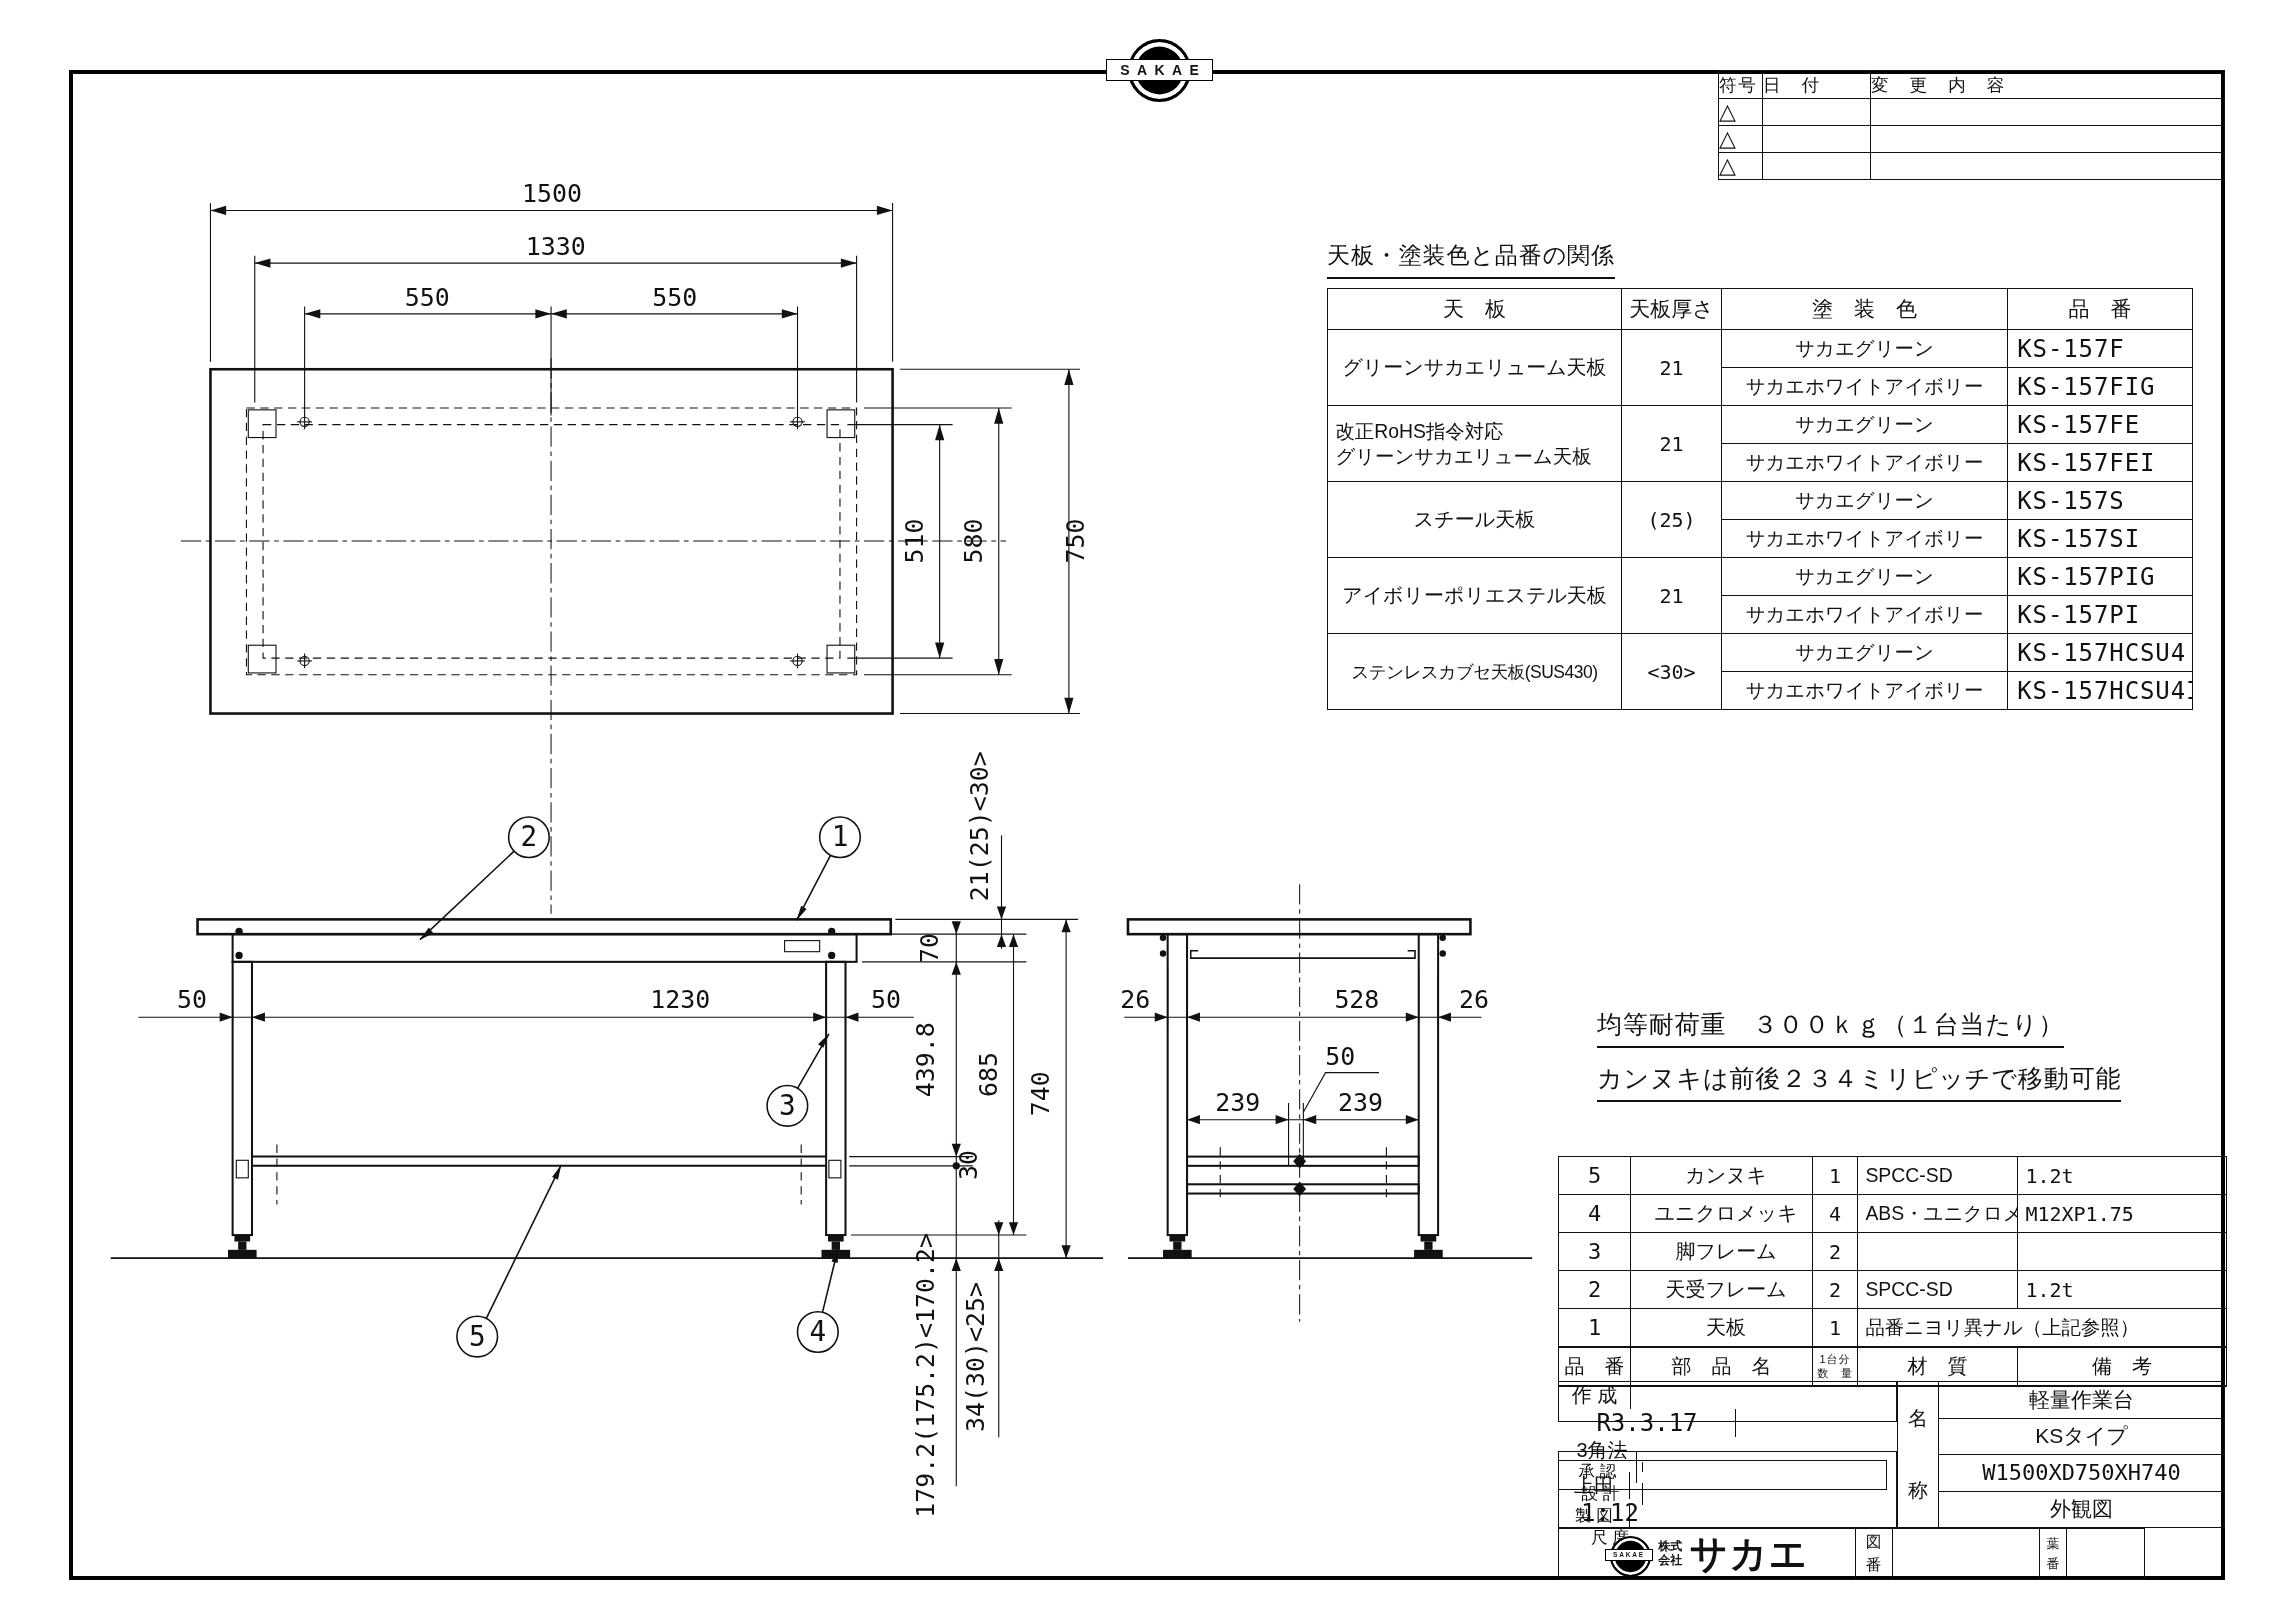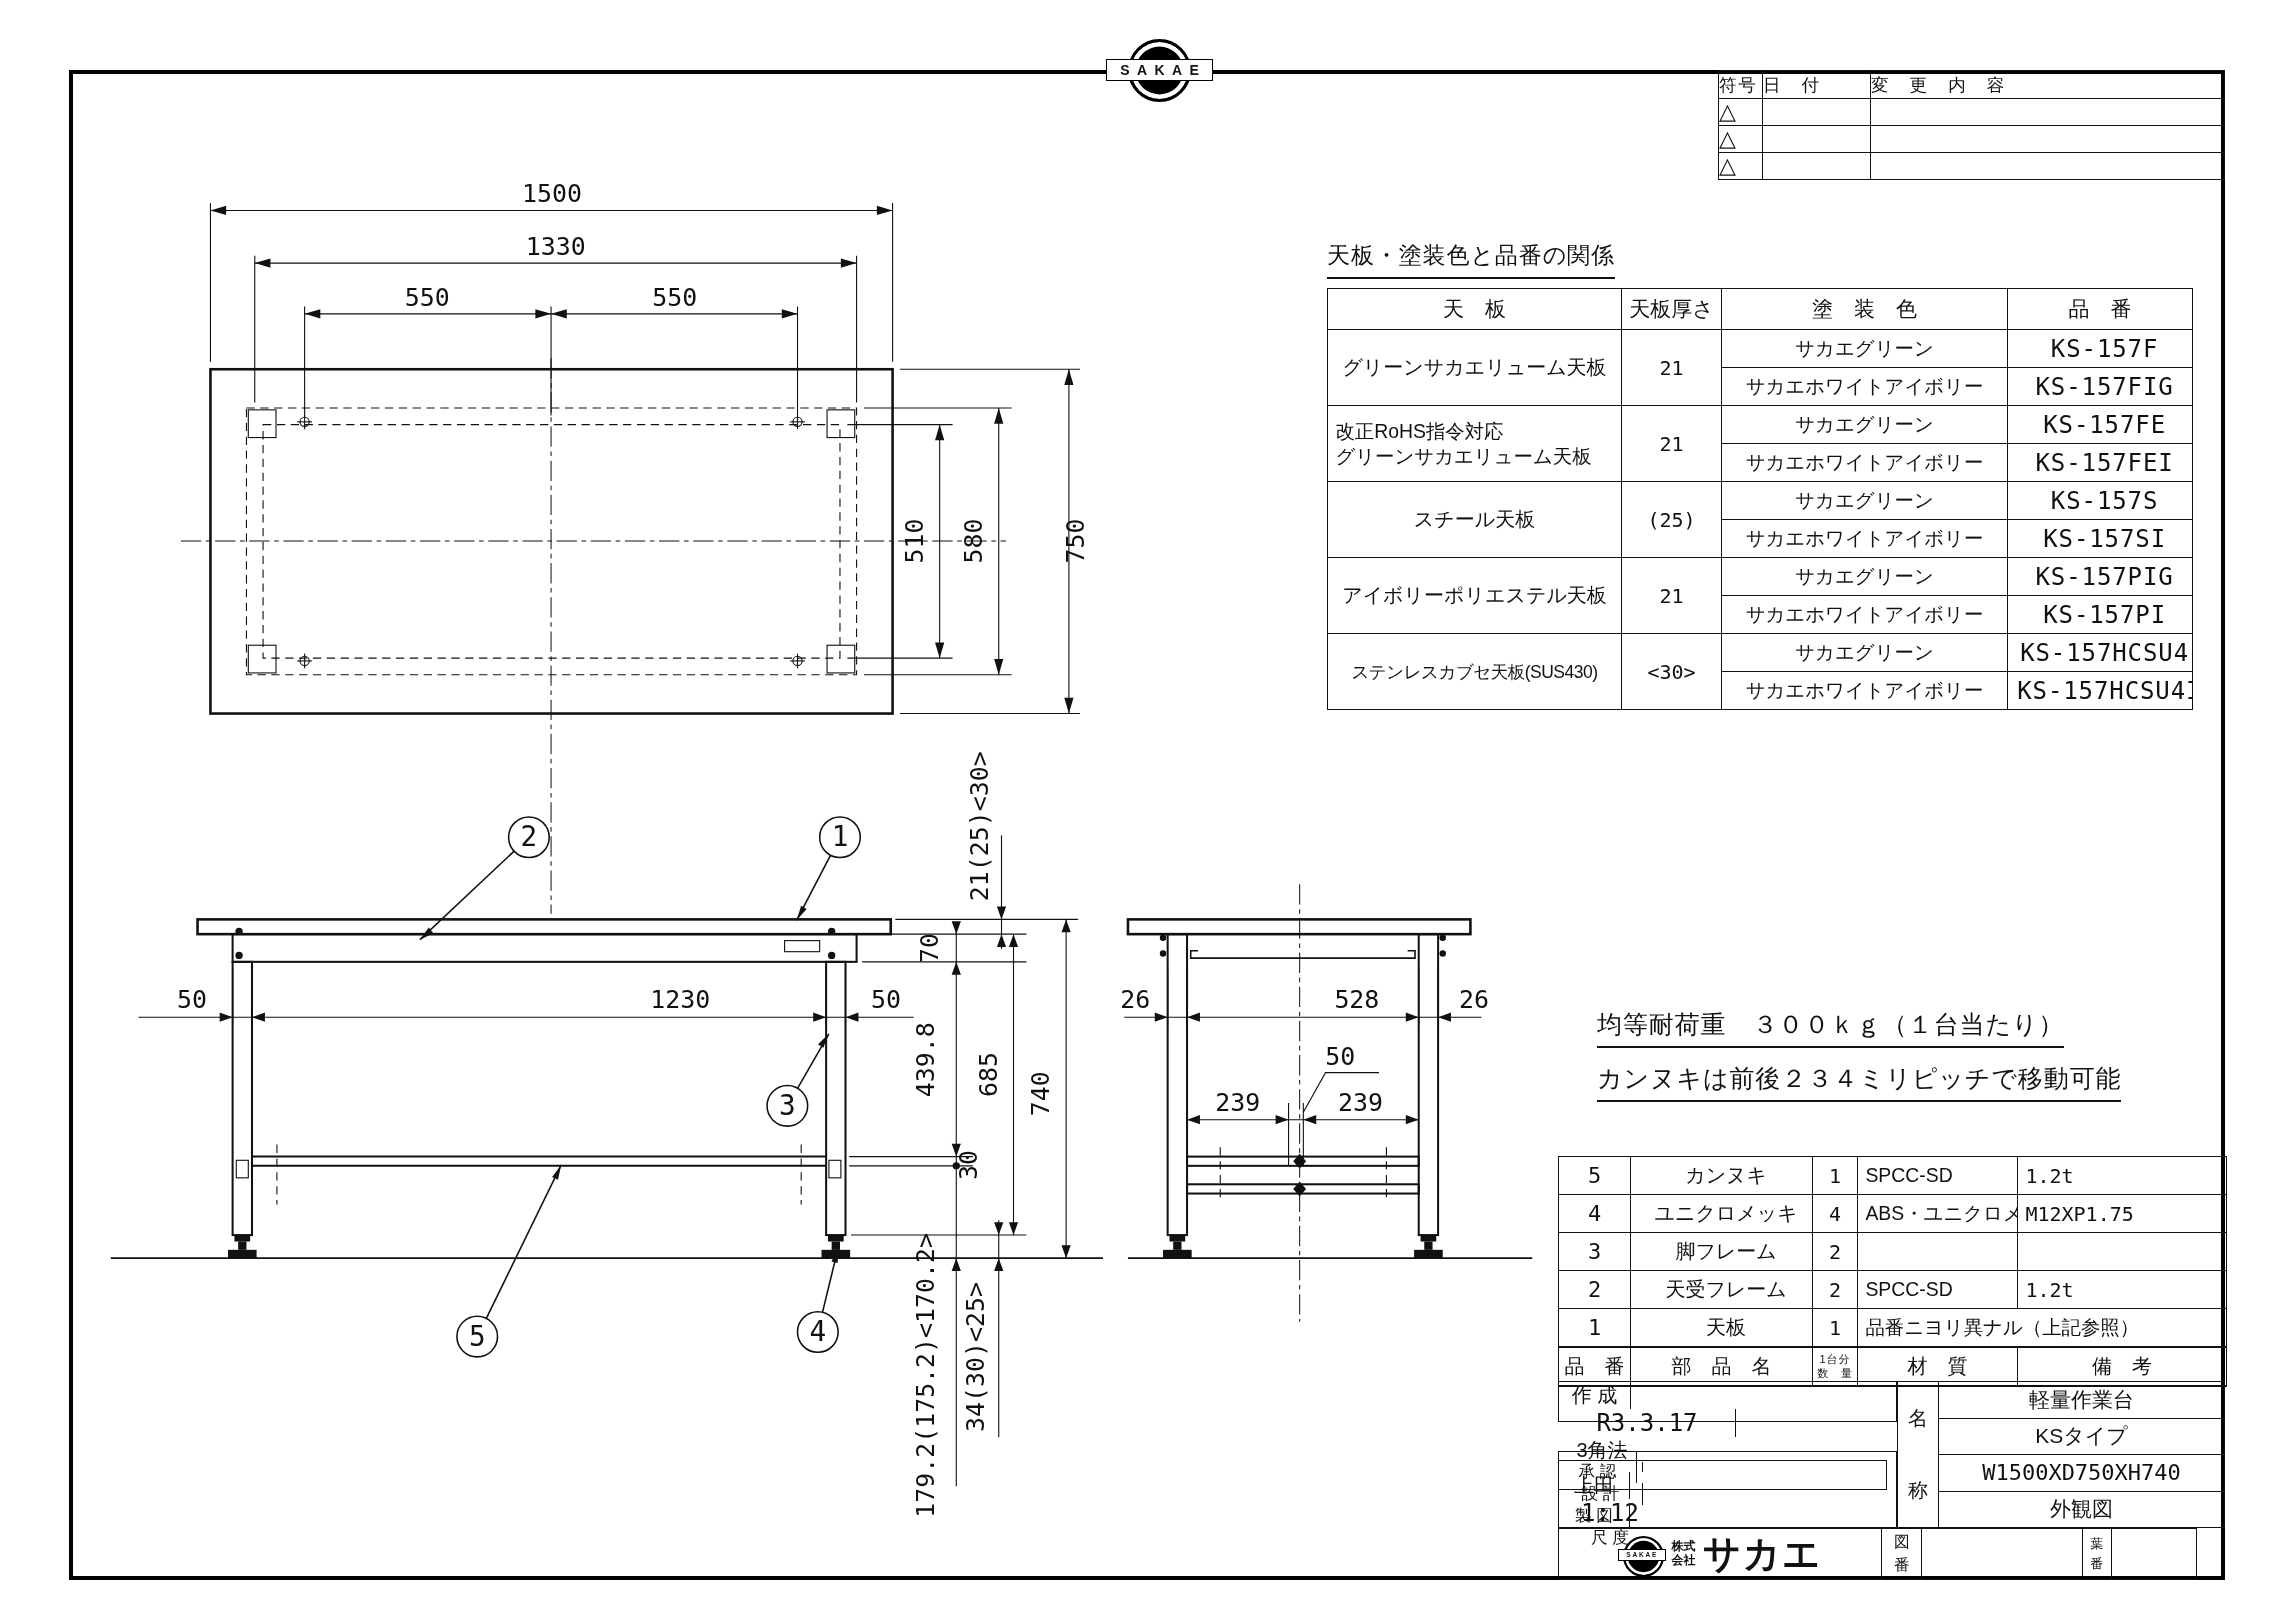--- a/index.html
+++ b/index.html
@@ -39,21 +39,21 @@
   .rev td{font-size:17.5px;height:26px;}
   .rev tr.h td{height:27px;letter-spacing:1.8px;}
   .rev .tri{font-size:22px;}
 
   
   .ft-title{left:1327px;top:240px;font-size:23px;letter-spacing:0.9px;border-bottom:2px solid #111;
             padding-bottom:5.5px;}
   .ft{left:1327px;top:288px;width:865px;}
   .ft td{text-align:center;font-size:20px;height:37px;}
   .ft tr.hd td{height:40px;font-size:21px;}
-  .ft td.pn{font-family:"DejaVu Sans Mono",monospace;font-size:24px;text-align:center;padding-left:9.2px;letter-spacing:0.9px;}
+  .ft td.pn{font-family:"DejaVu Sans Mono",monospace;font-size:24px;text-align:left;padding-left:9.2px;letter-spacing:0.9px;}
   .ft td.colr{font-size:19.4px;}
   .ft td.two{font-size:19.4px;text-align:left;padding-left:7.4px;line-height:1.25;}
   .ft td.squeeze{font-size:17.5px;letter-spacing:-0.5px;}
 
   
   .notes{left:1597px;top:1008px;font-size:25px;letter-spacing:0.9px;font-family:Liberation Mono, monospace;}
   .notes div{border-bottom:2px solid #111;padding-bottom:4.6px;margin-bottom:14.8px;width:fit-content;}
 
   
   .pt{left:1558px;top:1156px;width:667px;}
@@ -495,21 +495,21 @@
   <div class="abs vstrip" style="left:1897px;top:1381px;width:42px;height:147px">
     <span>名</span>
     <span>称</span>
   </div>
   <div class="abs namearea" style="left:1938px;top:1381px;width:287px;height:147px">
     <div class="nrow">軽量作業台</div>
     <div class="nrow">KSタイプ</div>
     <div class="nrow mono" style="font-size:22px">W1500XD750XH740</div>
     <div class="nrow">外観図</div>
   </div>
-  <div class="abs logorow" style="left:1558px;top:1527px;width:639px;height:53px">
+  <div class="abs logorow" style="left:1558px;top:1527px;width:587px;height:53px">
     <div class="lr-left" style="width:339px">
       <div class="miniwrap">
         <div class="miniring"></div>
         <div class="miniband">SAKAE</div>
       </div>
       <div class="kk">
         <div>株式</div>
         <div>会社</div>
       </div>
       <div class="sakae-big">サカエ</div>

